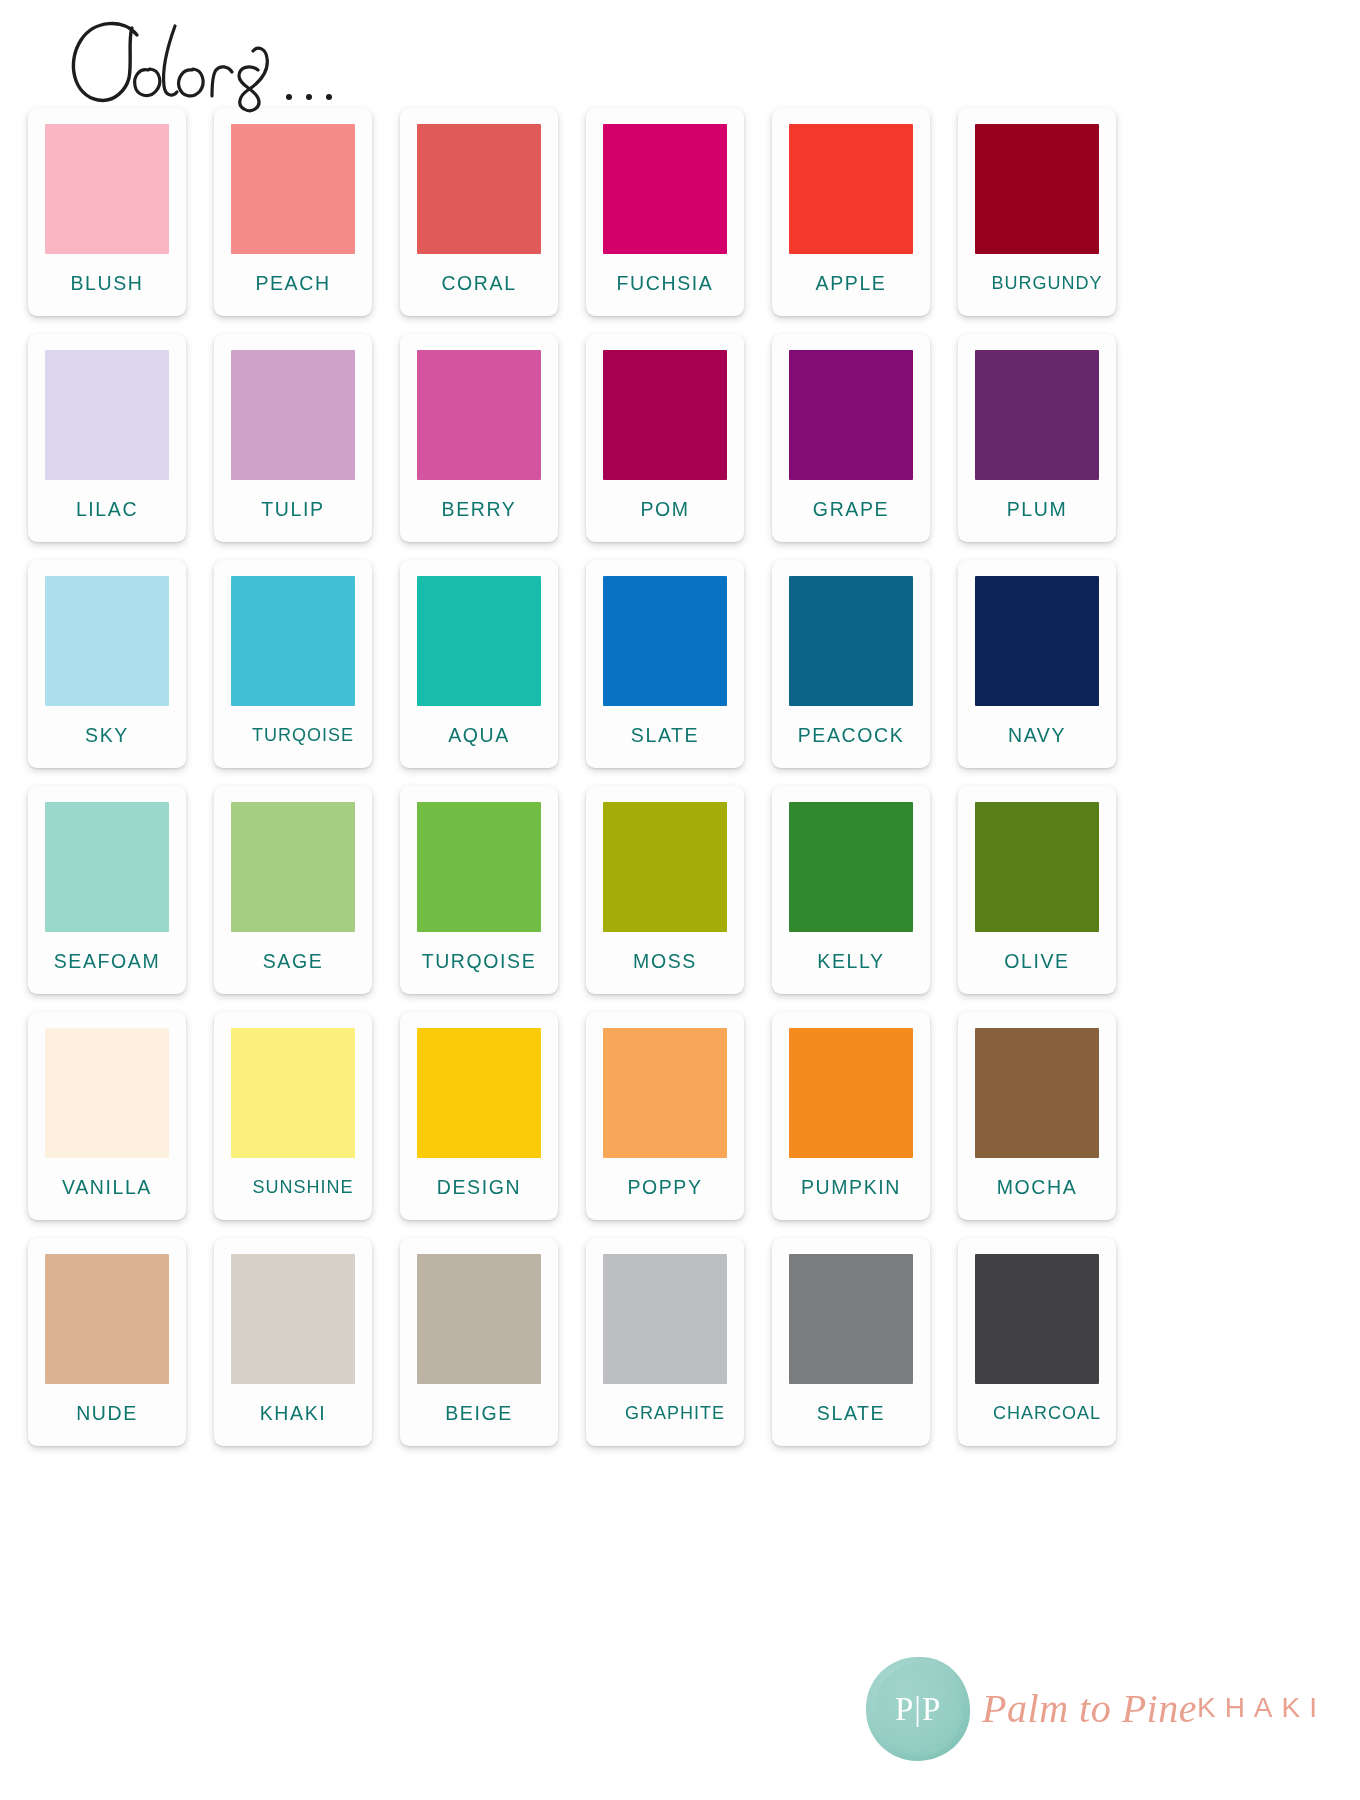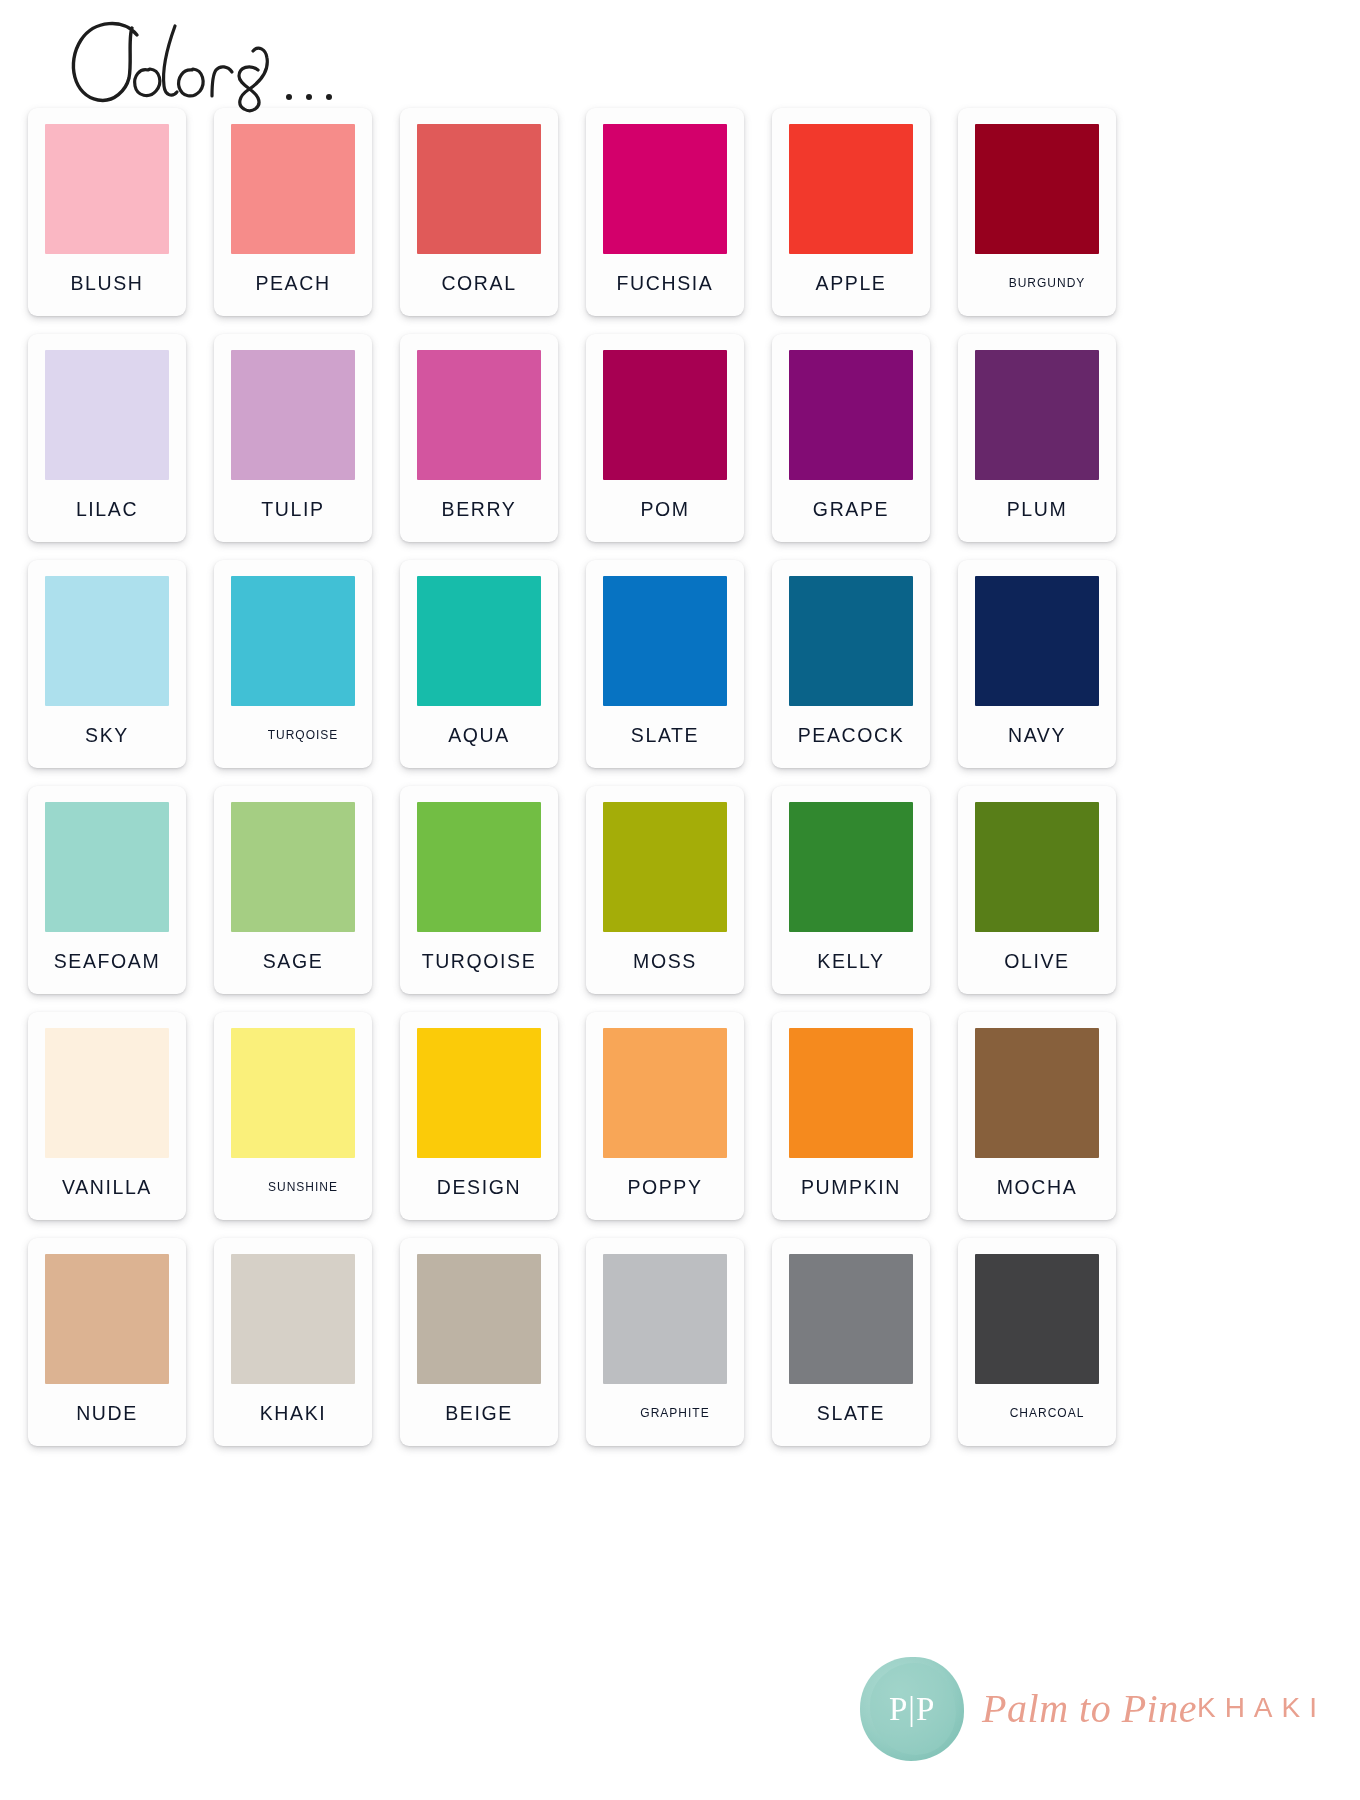--- a/index.html
+++ b/index.html
@@ -54,39 +54,39 @@
     margin-top:16px;
     border-radius:1px;
   }
   .swatch-label{
     flex:1;
     display:flex;
     align-items:center;
     justify-content:center;
     font-size:19.5px;
     letter-spacing:1.6px;
-    color:#0f172a;
+    color:#0f766e;
     font-family:"Liberation Sans", sans-serif;
     font-weight:400;
     text-align:right;
     width:100%;
     padding-bottom:4px;
     white-space:nowrap;
   }
-  .swatch-label.tight{ font-size:12px; letter-spacing:1.0px;padding-left:20px; }
+  .swatch-label.tight{ font-size:18px; letter-spacing:1.0px;padding-left:20px; }
 
   
   #logo-block{
     position:absolute;
     right:34px;
     bottom:26px;
     height:130px;
     display:flex;
     align-items:center;
-    gap:18px;
+    gap:12px;
   }
   #logo-mark{
     position:relative;
     width:104px;height:104px;
     flex:0 0 auto;
   }
   #logo-blob{
     position:absolute;inset:0;
     border-radius:50% 48% 52% 50%/50% 52% 48% 50%;
     background:radial-gradient(circle at 38% 34%, #a8d9cf 0%, #93cdc2 45%, #7cc0b4 75%, #6fb8ab 100%);

